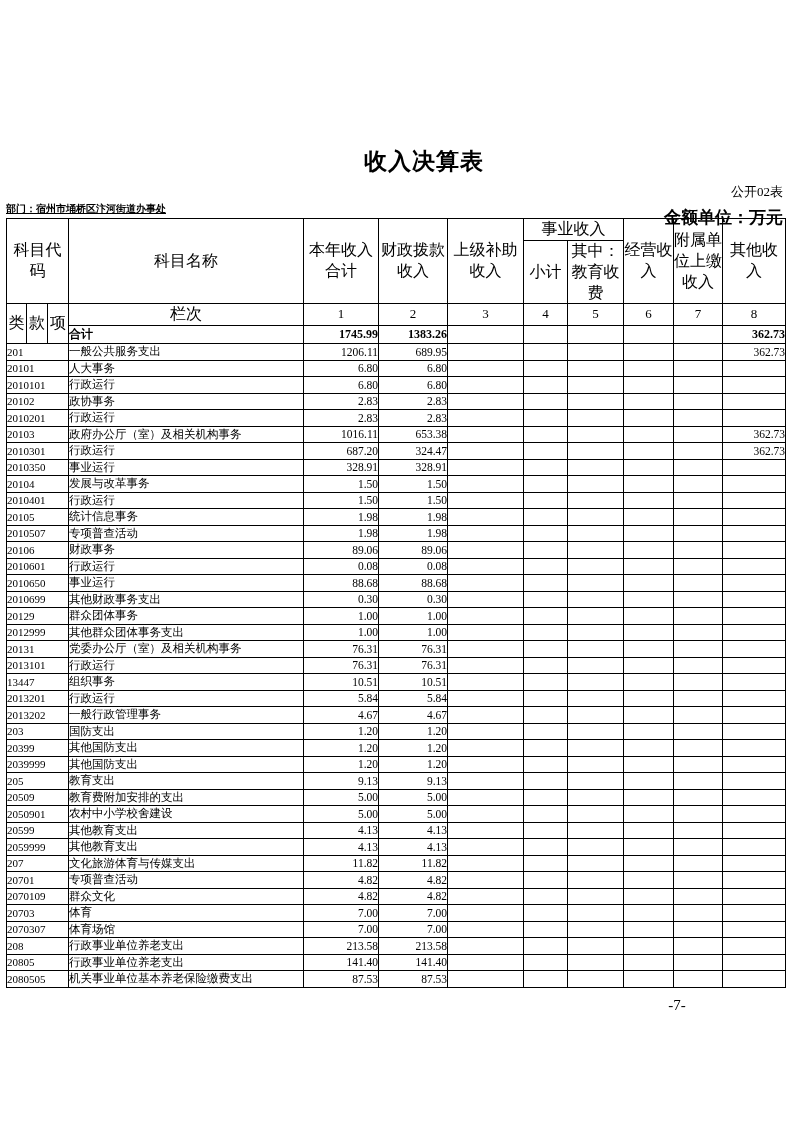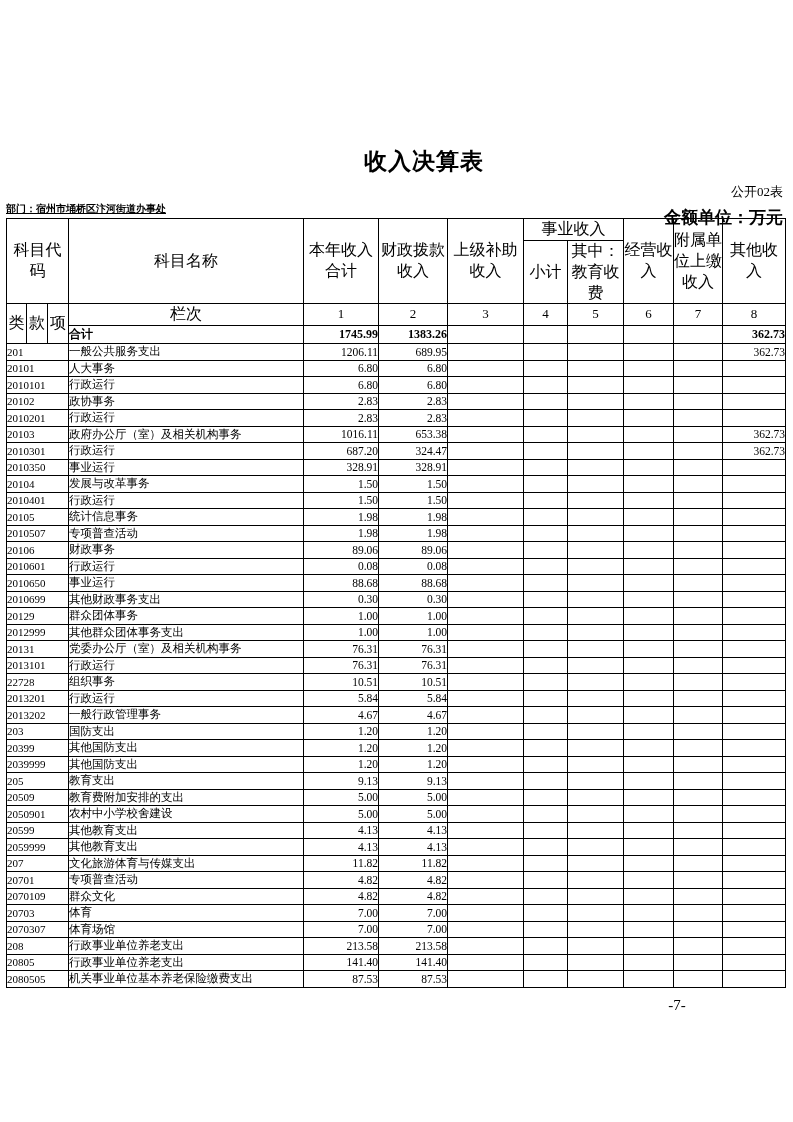--- a/index.html
+++ b/index.html
@@ -338,21 +338,21 @@
         <td class="num">76.31</td>
         <td class="num">76.31</td>
         <td class="num"></td>
         <td class="num"></td>
         <td class="num"></td>
         <td class="num"></td>
         <td class="num"></td>
         <td class="num"></td>
       </tr>
       <tr class="data-row">
-        <td class="code" colspan="3">22728</td>
+        <td class="code" colspan="3">13447</td>
         <td class="name">组织事务</td>
         <td class="num">10.51</td>
         <td class="num">10.51</td>
         <td class="num"></td>
         <td class="num"></td>
         <td class="num"></td>
         <td class="num"></td>
         <td class="num"></td>
         <td class="num"></td>
       </tr>

